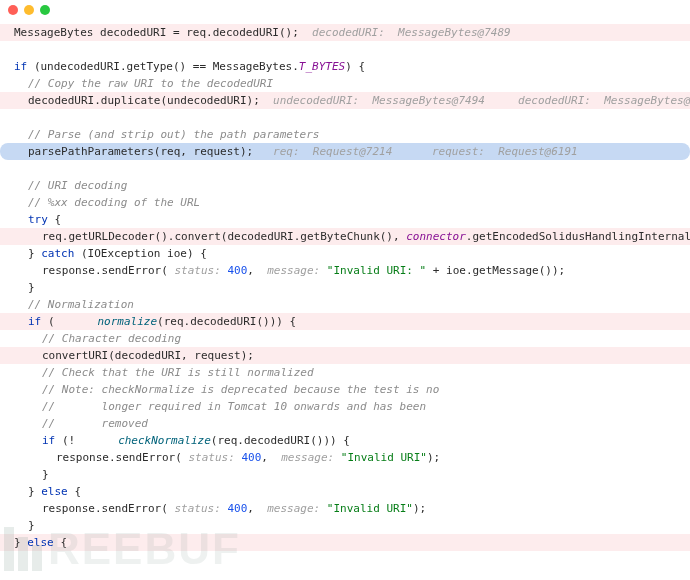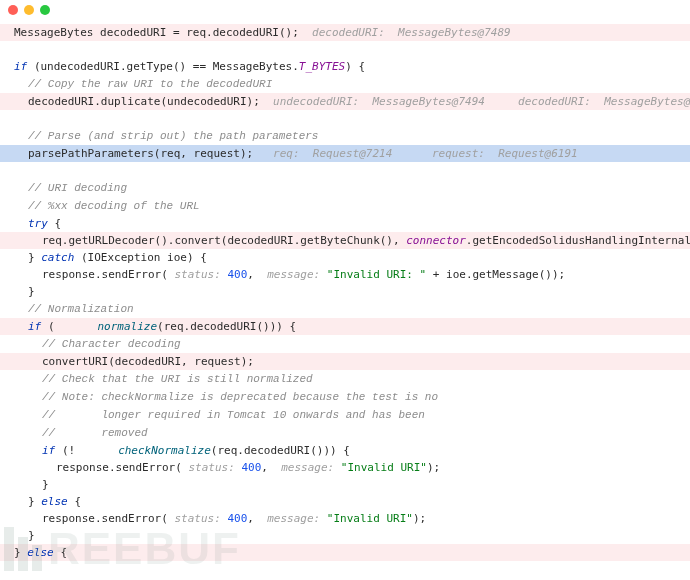--- a/index.html
+++ b/index.html
@@ -27,29 +27,29 @@
   .dot.green  { background: #28c840; }
 
   .code {
     padding: 4px 0 10px 0;
     line-height: 17px;
     white-space: pre;
     overflow: hidden;
   }
   .line { padding: 0 14px; }
   .hl-pink   { background: #fdeced; }
-  .hl-blue   { background: #c6d9f3; }
+  .hl-blue   { background: #c6d9f3; border-radius: 8px; }
 
-  .kw     { color: #0033b3; font-style: italic; }             
+  .kw     { color: #0033b3; }             
   .method { color: #00627a; font-style: italic; margin-left: 43px; } 
   .field  { color: #871094; font-style: italic; } 
   .const  { color: #871094; font-style: italic; text-align: center; } 
   .str    { color: #067d17; }          
   .num    { color: #1750eb; }          
-  .cmt    { color: #8c8c8c; font-style: italic; font-family: Liberation Mono, monospace; }
+  .cmt    { color: #8c8c8c; font-style: italic; }
   .hint   { color: #a0a0a0; font-style: italic; }
   .plain  { color: #2b2b2b; }
 
   .i1 { padding-left: 28px; }
   .i2 { padding-left: 42px; }
   .i3 { padding-left: 56px; }
 
   .watermark {
     position: absolute;
     left: 0;

